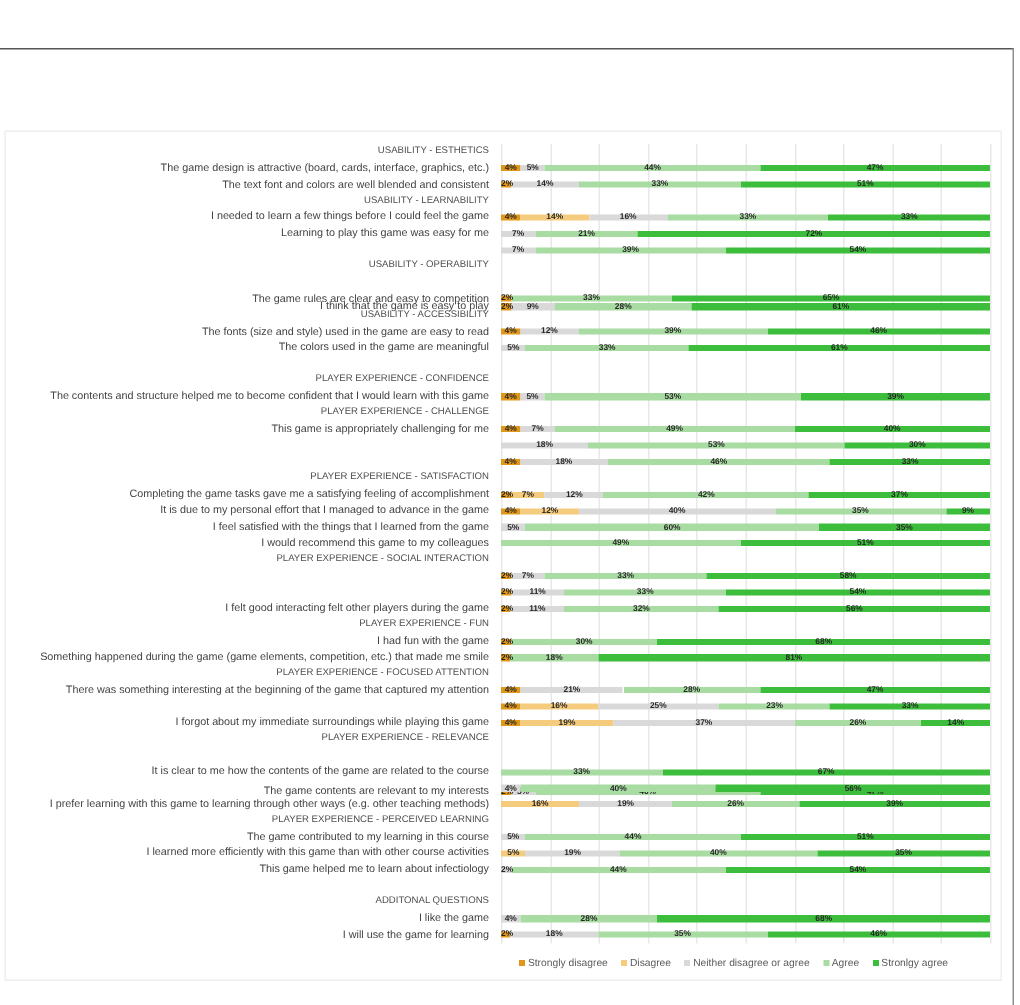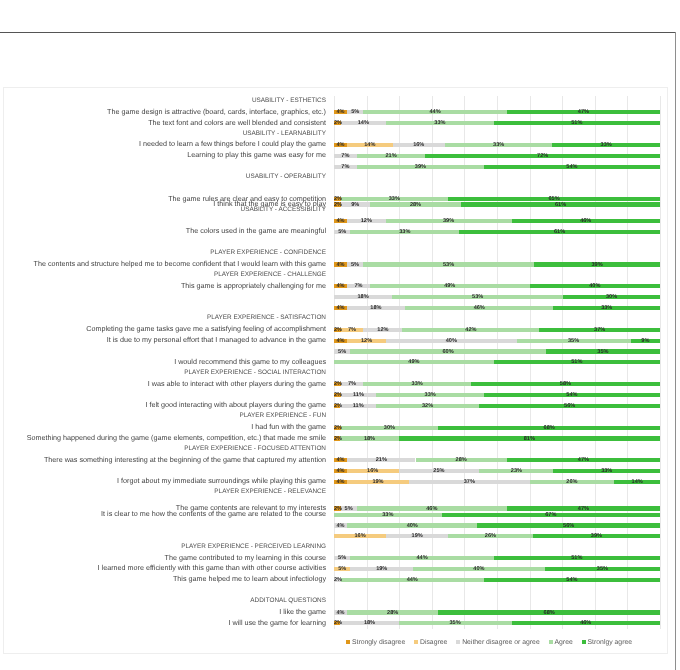--- a/index.html
+++ b/index.html
@@ -70,21 +70,21 @@
         </div>
         <div class="seg-lab" style="left:330.00px;top:1.60px;width:6.52px">2%</div>
         <div class="seg-lab" style="left:336.52px;top:1.60px;width:45.64px">14%</div>
         <div class="seg-lab" style="left:382.16px;top:1.60px;width:107.58px">33%</div>
         <div class="seg-lab" style="left:489.74px;top:1.60px;width:166.26px">51%</div>
       </div>
       <div class="row" style="top:40.52px">
         <div class="hdr-label">USABILITY - LEARNABILITY</div>
       </div>
       <div class="row" style="top:51.40px">
-        <div class="cat-label">I needed to learn a few things before I could play the game</div>
+        <div class="cat-label">I needed to learn a few things before I could feel the game</div>
         <div class="bar">
           <div class="seg" style="left: 0%; width: 4%; background: rgb(224, 151, 26);"></div>
           <div class="seg" style="left: 4%; width: 14%; background: rgb(245, 203, 126);"></div>
           <div class="seg" style="left: 18%; width: 16%; background: rgb(217, 217, 217);"></div>
           <div class="seg" style="left: 34%; width: 33%; background: rgb(169, 220, 163);"></div>
           <div class="seg" style="left: 67%; width: 33%; background: rgb(60, 190, 60);"></div>
         </div>
         <div class="seg-lab" style="left:330.00px;top:1.60px;width:13.04px">4%</div>
         <div class="seg-lab" style="left:343.04px;top:1.60px;width:45.64px">14%</div>
         <div class="seg-lab" style="left:388.68px;top:1.60px;width:52.16px">16%</div>
@@ -136,20 +136,21 @@
           <div class="seg" style="left: 35%; width: 65%; background: rgb(60, 190, 60);"></div>
         </div>
         <div class="seg-lab" style="left:330.00px;top:1.60px;width:6.52px">2%</div>
         <div class="seg-lab" style="left:336.52px;top:1.60px;width:107.58px">33%</div>
         <div class="seg-lab" style="left:444.10px;top:1.60px;width:211.90px">65%</div>
       </div>
       <div class="row" style="top:116.64px">
         <div class="hdr-label">USABILITY - ACCESSIBILITY</div>
       </div>
       <div class="row" style="top:127.51px">
+        <div class="cat-label">The fonts (size and style) used in the game are easy to read</div>
         <div class="bar">
           <div class="seg" style="left: 0%; width: 3.96%; background: rgb(224, 151, 26);"></div>
           <div class="seg" style="left: 3.96%; width: 11.881%; background: rgb(217, 217, 217);"></div>
           <div class="seg" style="left: 15.842%; width: 38.614%; background: rgb(169, 220, 163);"></div>
           <div class="seg" style="left: 54.455%; width: 45.545%; background: rgb(60, 190, 60);"></div>
         </div>
         <div class="seg-lab" style="left:330.00px;top:1.60px;width:12.91px">4%</div>
         <div class="seg-lab" style="left:342.91px;top:1.60px;width:38.73px">12%</div>
         <div class="seg-lab" style="left:381.64px;top:1.60px;width:125.88px">39%</div>
         <div class="seg-lab" style="left:507.52px;top:1.60px;width:148.48px">46%</div>
@@ -247,20 +248,21 @@
           <div class="seg" style="left: 56%; width: 35%; background: rgb(169, 220, 163);"></div>
           <div class="seg" style="left: 91%; width: 9%; background: rgb(60, 190, 60);"></div>
         </div>
         <div class="seg-lab" style="left:330.00px;top:1.60px;width:13.04px">4%</div>
         <div class="seg-lab" style="left:343.04px;top:1.60px;width:39.12px">12%</div>
         <div class="seg-lab" style="left:382.16px;top:1.60px;width:130.40px">40%</div>
         <div class="seg-lab" style="left:512.56px;top:1.60px;width:114.10px">35%</div>
         <div class="seg-lab" style="left:626.66px;top:1.60px;width:29.34px">9%</div>
       </div>
       <div class="row" style="top:258.00px">
+        <div class="cat-label">I feel satisfied with the things that I learned from the game</div>
         <div class="bar">
           <div class="seg" style="left: 0%; width: 5%; background: rgb(217, 217, 217);"></div>
           <div class="seg" style="left: 5%; width: 60%; background: rgb(169, 220, 163);"></div>
           <div class="seg" style="left: 65%; width: 35%; background: rgb(60, 190, 60);"></div>
         </div>
         <div class="seg-lab" style="left:330.00px;top:1.60px;width:16.30px">5%</div>
         <div class="seg-lab" style="left:346.30px;top:1.60px;width:195.60px">60%</div>
         <div class="seg-lab" style="left:541.90px;top:1.60px;width:114.10px">35%</div>
       </div>
       <div class="row" style="top:268.88px">
@@ -269,21 +271,20 @@
           <div class="seg" style="left: 0%; width: 49%; background: rgb(169, 220, 163);"></div>
           <div class="seg" style="left: 49%; width: 51%; background: rgb(60, 190, 60);"></div>
         </div>
         <div class="seg-lab" style="left:330.00px;top:1.60px;width:159.74px">49%</div>
         <div class="seg-lab" style="left:489.74px;top:1.60px;width:166.26px">51%</div>
       </div>
       <div class="row" style="top:279.75px">
         <div class="hdr-label">PLAYER EXPERIENCE - SOCIAL INTERACTION</div>
       </div>
       <div class="row" style="top:290.62px">
-        <div class="cat-label">I was able to interact with other players during the game</div>
         <div class="bar">
           <div class="seg" style="left: 0%; width: 2%; background: rgb(224, 151, 26);"></div>
           <div class="seg" style="left: 2%; width: 7%; background: rgb(217, 217, 217);"></div>
           <div class="seg" style="left: 9%; width: 33%; background: rgb(169, 220, 163);"></div>
           <div class="seg" style="left: 42%; width: 58%; background: rgb(60, 190, 60);"></div>
         </div>
         <div class="seg-lab" style="left:330.00px;top:1.60px;width:6.52px">2%</div>
         <div class="seg-lab" style="left:336.52px;top:1.60px;width:22.82px">7%</div>
         <div class="seg-lab" style="left:359.34px;top:1.60px;width:107.58px">33%</div>
         <div class="seg-lab" style="left:466.92px;top:1.60px;width:189.08px">58%</div>
@@ -294,21 +295,21 @@
           <div class="seg" style="left: 2%; width: 11%; background: rgb(217, 217, 217);"></div>
           <div class="seg" style="left: 13%; width: 33%; background: rgb(169, 220, 163);"></div>
           <div class="seg" style="left: 46%; width: 54%; background: rgb(60, 190, 60);"></div>
         </div>
         <div class="seg-lab" style="left:330.00px;top:1.60px;width:6.52px">2%</div>
         <div class="seg-lab" style="left:336.52px;top:1.60px;width:35.86px">11%</div>
         <div class="seg-lab" style="left:372.38px;top:1.60px;width:107.58px">33%</div>
         <div class="seg-lab" style="left:479.96px;top:1.60px;width:176.04px">54%</div>
       </div>
       <div class="row" style="top:312.37px">
-        <div class="cat-label">I felt good interacting with about players during the game</div>
+        <div class="cat-label">I felt good interacting felt other players during the game</div>
         <div class="bar">
           <div class="seg" style="left: 0%; width: 1.98%; background: rgb(224, 151, 26);"></div>
           <div class="seg" style="left: 1.98%; width: 10.891%; background: rgb(217, 217, 217);"></div>
           <div class="seg" style="left: 12.871%; width: 31.683%; background: rgb(169, 220, 163);"></div>
           <div class="seg" style="left: 44.554%; width: 55.446%; background: rgb(60, 190, 60);"></div>
         </div>
         <div class="seg-lab" style="left:330.00px;top:1.60px;width:6.46px">2%</div>
         <div class="seg-lab" style="left:336.46px;top:1.60px;width:35.50px">11%</div>
         <div class="seg-lab" style="left:371.96px;top:1.60px;width:103.29px">32%</div>
         <div class="seg-lab" style="left:475.25px;top:1.60px;width:180.75px">56%</div>
@@ -379,21 +380,21 @@
         </div>
         <div class="seg-lab" style="left:330.00px;top:1.60px;width:13.04px">4%</div>
         <div class="seg-lab" style="left:343.04px;top:1.60px;width:61.94px">19%</div>
         <div class="seg-lab" style="left:404.98px;top:1.60px;width:120.62px">37%</div>
         <div class="seg-lab" style="left:525.60px;top:1.60px;width:84.76px">26%</div>
         <div class="seg-lab" style="left:610.36px;top:1.60px;width:45.64px">14%</div>
       </div>
       <div class="row" style="top:399.36px">
         <div class="hdr-label">PLAYER EXPERIENCE - RELEVANCE</div>
       </div>
-      <div class="row" style="top:415px">
+      <div class="row" style="top:434px">
         <div class="cat-label">The game contents are relevant to my interests</div>
         <div class="bar">
           <div class="seg" style="left: 0%; width: 2%; background: rgb(224, 151, 26);"></div>
           <div class="seg" style="left: 2%; width: 5%; background: rgb(217, 217, 217);"></div>
           <div class="seg" style="left: 7%; width: 46%; background: rgb(169, 220, 163);"></div>
           <div class="seg" style="left: 53%; width: 47%; background: rgb(60, 190, 60);"></div>
         </div>
         <div class="seg-lab" style="left:330.00px;top:1.60px;width:6.52px">2%</div>
         <div class="seg-lab" style="left:336.52px;top:1.60px;width:16.30px">5%</div>
         <div class="seg-lab" style="left:352.82px;top:1.60px;width:149.96px">46%</div>
@@ -412,20 +413,21 @@
         <div class="bar">
           <div class="seg" style="left: 0%; width: 4%; background: rgb(217, 217, 217);"></div>
           <div class="seg" style="left: 4%; width: 40%; background: rgb(169, 220, 163);"></div>
           <div class="seg" style="left: 44%; width: 56%; background: rgb(60, 190, 60);"></div>
         </div>
         <div class="seg-lab" style="left:330.00px;top:1.60px;width:13.04px">4%</div>
         <div class="seg-lab" style="left:343.04px;top:1.60px;width:130.40px">40%</div>
         <div class="seg-lab" style="left:473.44px;top:1.60px;width:182.56px">56%</div>
       </div>
       <div class="row" style="top:442.86px">
+        <div class="cat-label">I prefer learning with this game to learning through other ways (e.g. other teaching methods)</div>
         <div class="bar">
           <div class="seg" style="left: 0%; width: 16%; background: rgb(245, 203, 126);"></div>
           <div class="seg" style="left: 16%; width: 19%; background: rgb(217, 217, 217);"></div>
           <div class="seg" style="left: 35%; width: 26%; background: rgb(169, 220, 163);"></div>
           <div class="seg" style="left: 61%; width: 39%; background: rgb(60, 190, 60);"></div>
         </div>
         <div class="seg-lab" style="left:330.00px;top:1.60px;width:52.16px">16%</div>
         <div class="seg-lab" style="left:382.16px;top:1.60px;width:61.94px">19%</div>
         <div class="seg-lab" style="left:444.10px;top:1.60px;width:84.76px">26%</div>
         <div class="seg-lab" style="left:528.86px;top:1.60px;width:127.14px">39%</div>

